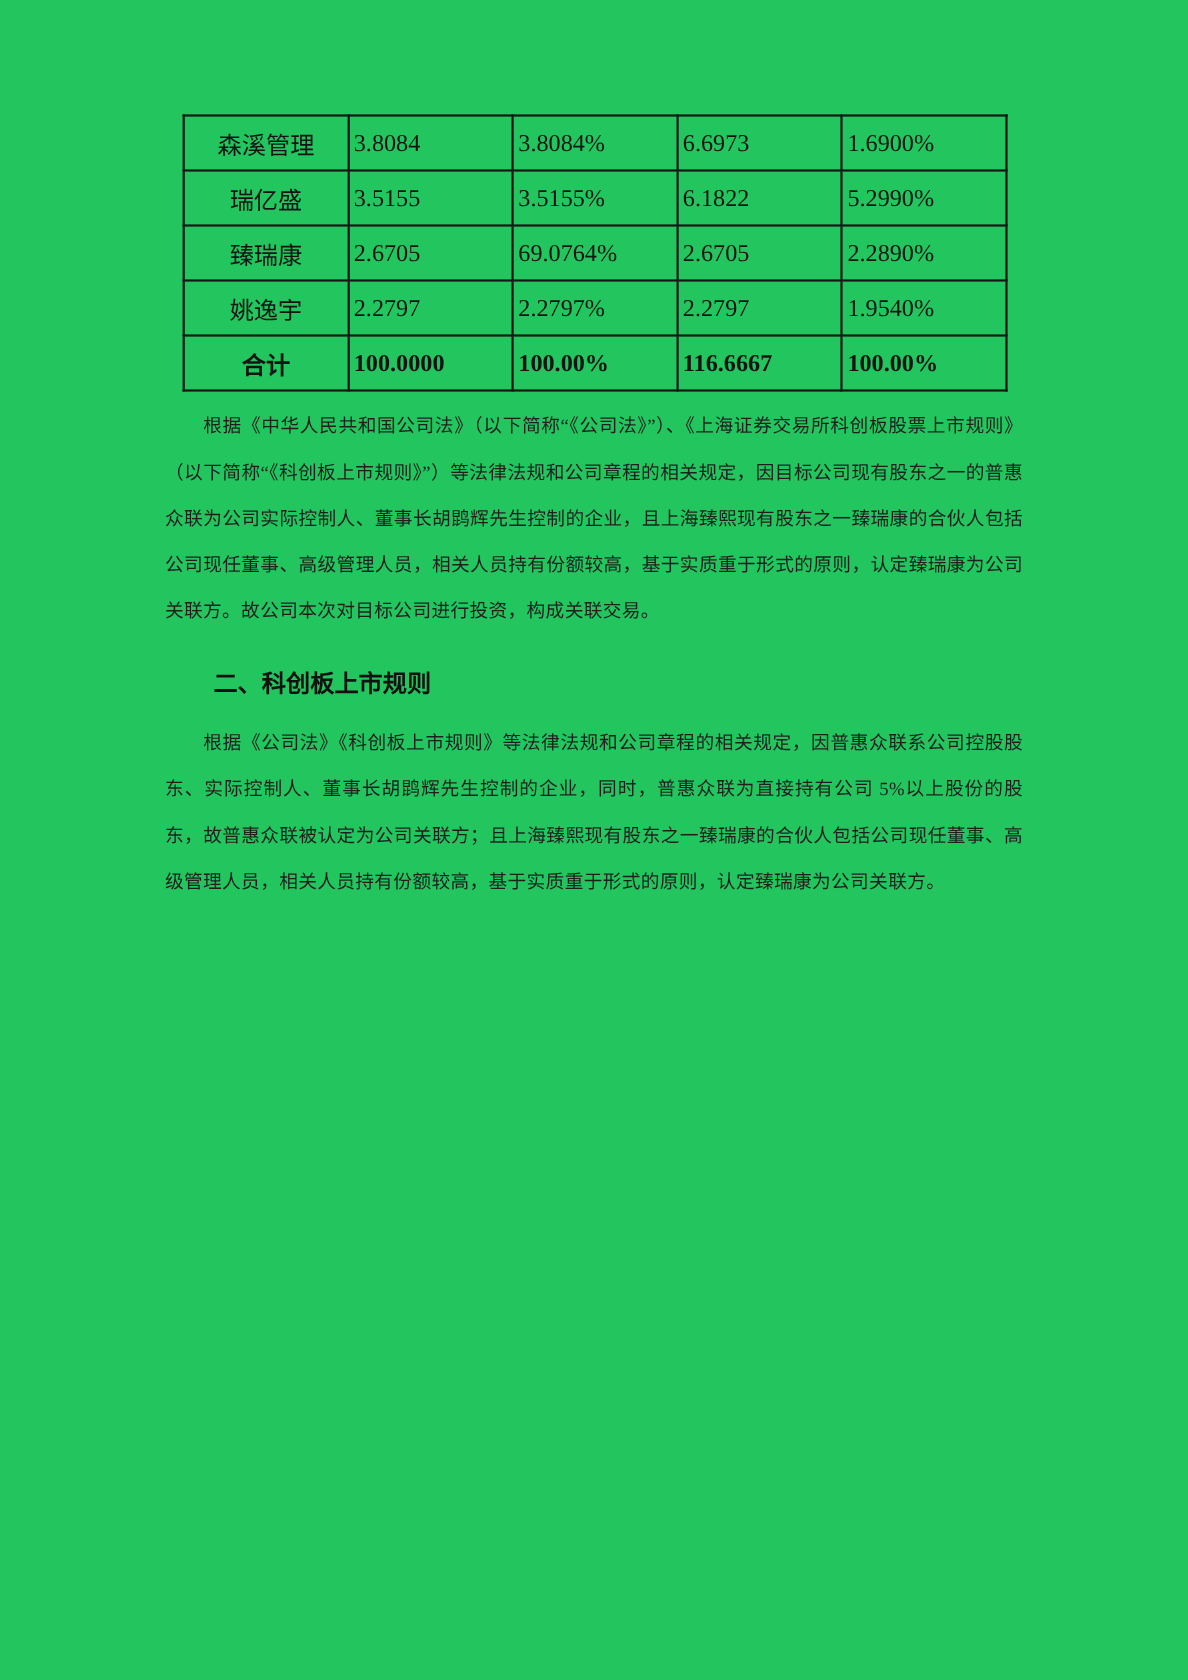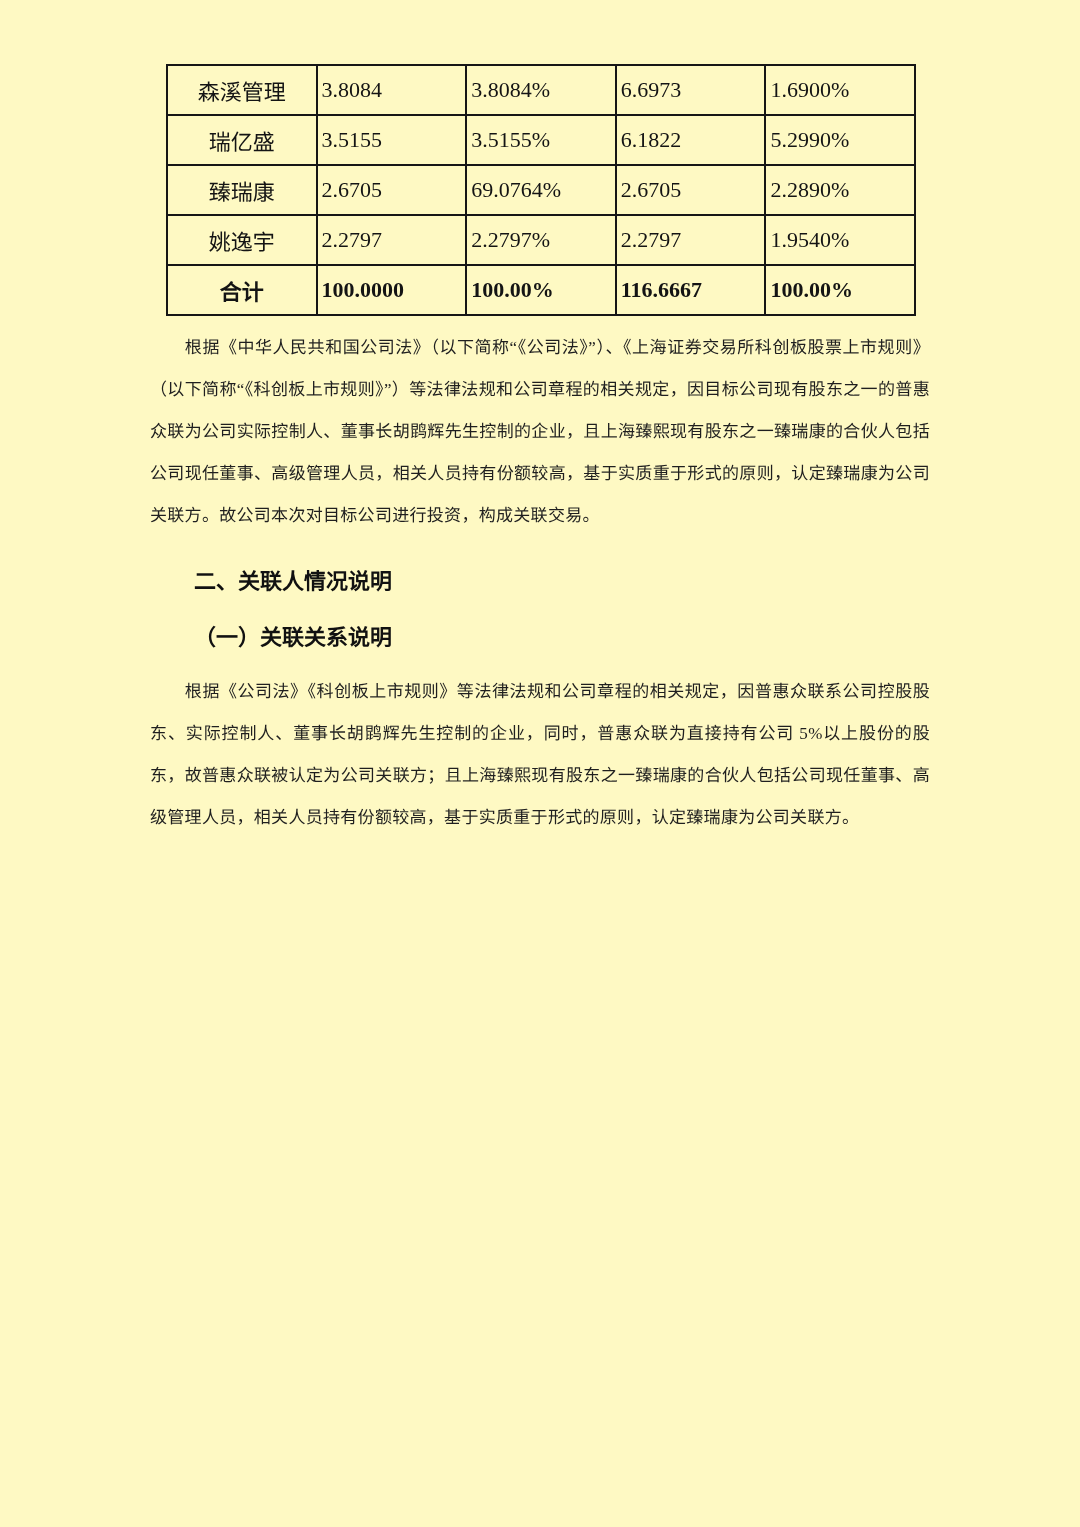--- a/index.html
+++ b/index.html
@@ -1,23 +1,23 @@
 <!DOCTYPE html>
 <html lang="zh-CN"><head>
 <meta charset="utf-8">
 <style>
   html, body { margin: 0; padding: 0; background: #ffffff; }
   .page {
     position: relative;
     width: 1080px;
     height: 1527px;
     margin: 0 auto;
-    background: #fef9c3;
+    background: #22c55e;
     box-sizing: border-box;
-    padding: 64px 150px 40px 150px;
+    padding: 104px 150px 40px 150px;
     overflow: hidden;
     color: #1f1f1f;
     font-family: "Liberation Serif", "DejaVu Serif", serif;
   }
   
   .share-table {
     border-collapse: collapse;
     table-layout: fixed;
     width: 750px;
     margin-left: 16px;
@@ -100,20 +100,19 @@
         <td class="cell-num">100.00%</td>
         <td class="cell-num">116.6667</td>
         <td class="cell-num">100.00%</td>
       </tr>
     </tbody>
   </table>
 
   <p class="para para-1">根据《中华人民共和国公司法》（以下简称“《公司法》”）、《上海证券交易所科创板股票上市规则》（以下简称“《科创板上市规则》”）等法律法规和公司章程的相关规定，因目标公司现有股东之一的普惠众联为公司实际控制人、董事长胡鹍辉先生控制的企业，且上海臻熙现有股东之一臻瑞康的合伙人包括公司现任董事、高级管理人员，相关人员持有份额较高，基于实质重于形式的原则，认定臻瑞康为公司关联方。故公司本次对目标公司进行投资，构成关联交易。</p>
 
 
-  <h2 class="heading h-main">二、关联人情况说明</h2>
+  <h2 class="heading h-main">二、科创板上市规则</h2>
 
-  <h3 class="heading h-sub1">（一）关联关系说明</h3>
 
   <p class="para para-3">根据《公司法》《科创板上市规则》等法律法规和公司章程的相关规定，因普惠众联系公司控股股东、实际控制人、董事长胡鹍辉先生控制的企业，同时，普惠众联为直接持有公司 5%以上股份的股东，故普惠众联被认定为公司关联方；且上海臻熙现有股东之一臻瑞康的合伙人包括公司现任董事、高级管理人员，相关人员持有份额较高，基于实质重于形式的原则，认定臻瑞康为公司关联方。</p>
 
 
 </div>
 
 </body></html>

